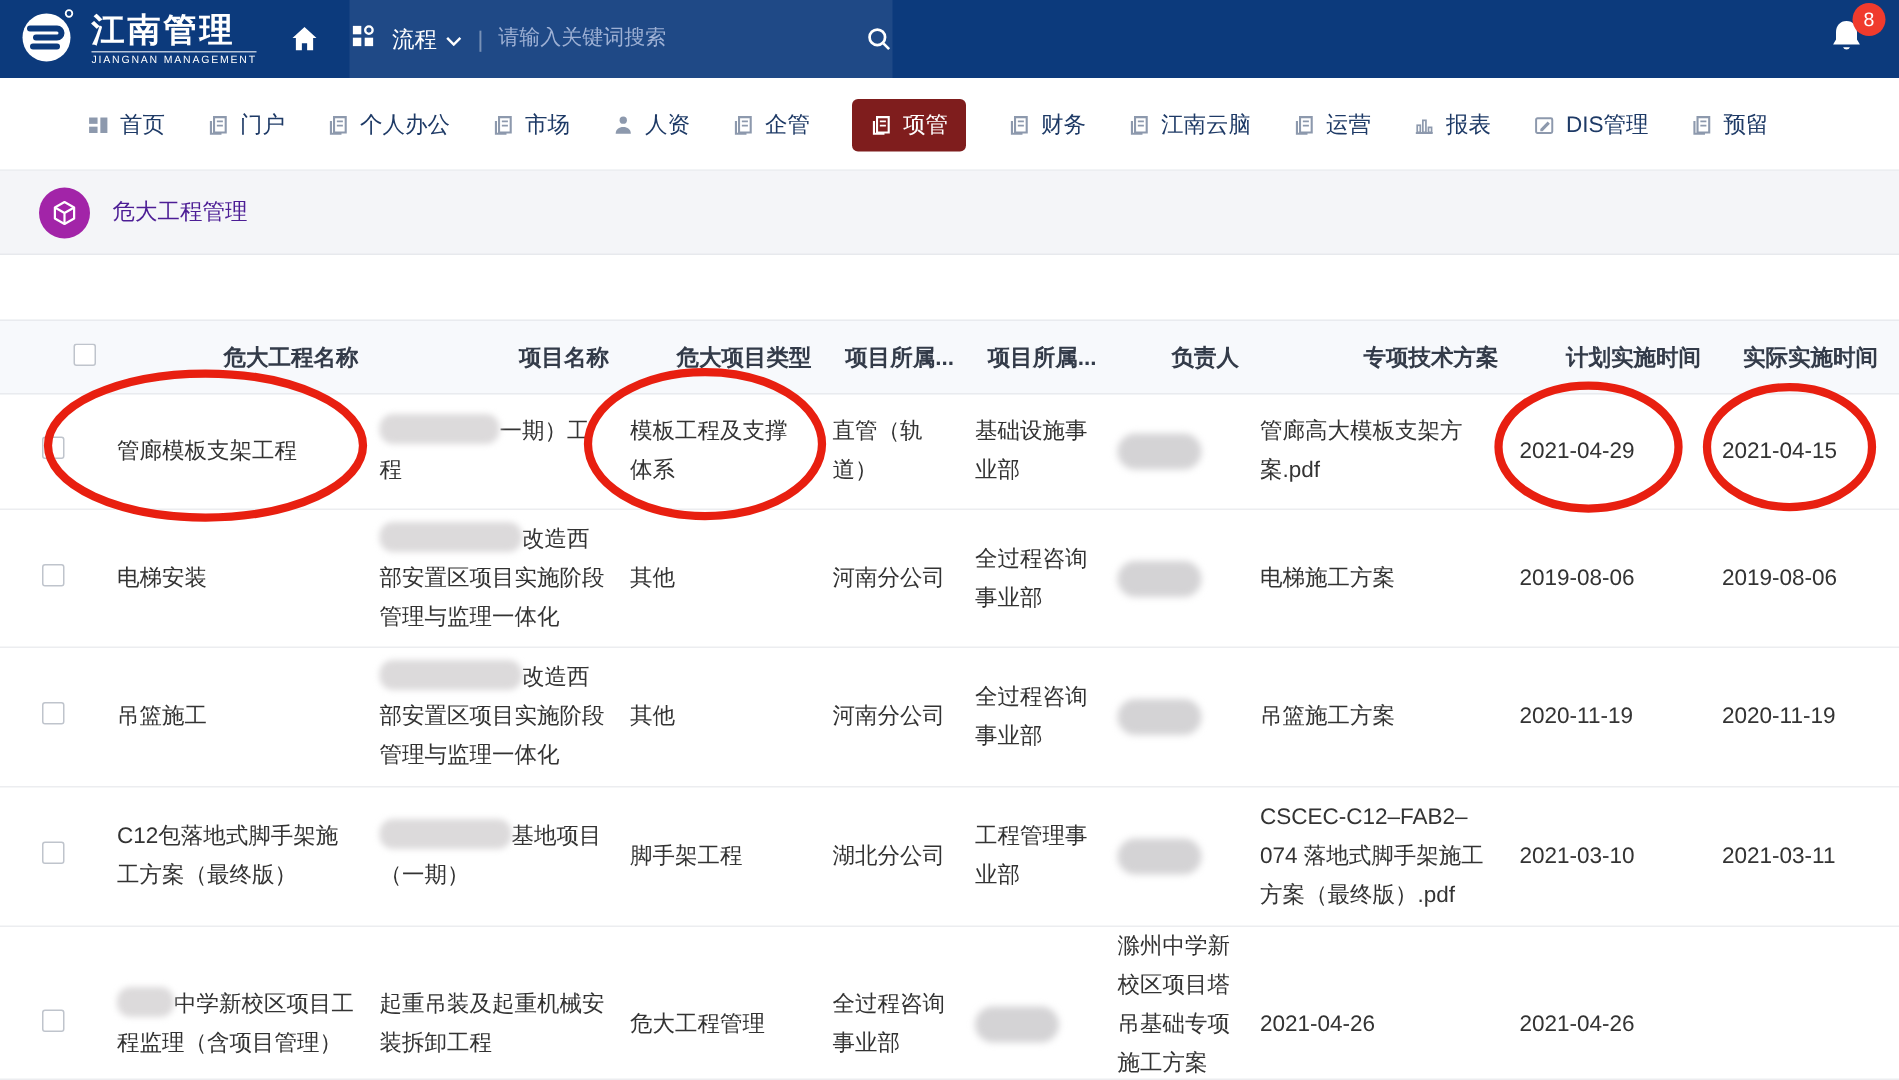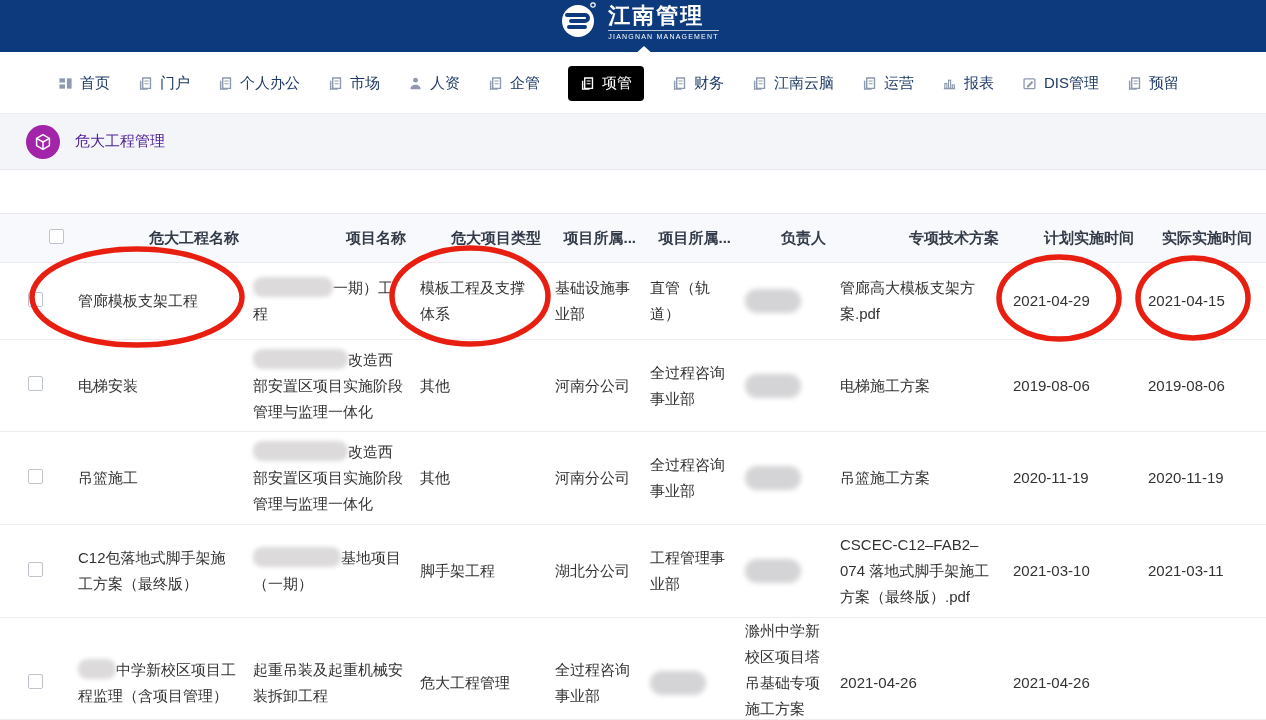--- a/index.html
+++ b/index.html
@@ -1,21 +1,21 @@
 <!DOCTYPE html>
 <html><head>
 <meta charset="utf-8">
 <style>
   * { margin:0; padding:0; box-sizing:border-box; }
   body { font-family:"Liberation Sans", sans-serif; background:#fff; }
   .screen { position:relative; width:1266px; height:720px; overflow:hidden; background:#fff; }
 
   
   .topbar { position:absolute; top:0; left:0; right:0; height:52px; background:#0c3a7c;
-            display:flex; align-items:center; color:#fff;flex-direction:column; }
+            display:flex; align-items:center; color:#fff; }
   .brand { display:flex; align-items:center; gap:9px; margin-left:12px; cursor:pointer; }
   .brand-text { display:flex; flex-direction:column; line-height:1; }
   .brand-name { font-size:22px; font-weight:bold; letter-spacing:2px; }
   .brand-sub  { font-size:7px; letter-spacing:1.2px; margin-top:3px; border-top:1px solid rgba(255,255,255,.7); padding-top:2px; }
   .home-btn { margin-left:22px; display:flex; align-items:center; cursor:pointer; }
   .top-panel { margin-left:20px; height:52px; width:362px; background:rgba(255,255,255,.08);
                display:flex; align-items:center; padding:0 0; gap:10px; }
   .proc { display:flex; align-items:center; gap:6px; font-size:15px; cursor:pointer; }
   .vbar { color:rgba(255,255,255,.4); font-size:15px; }
   .search-input { flex:1; background:transparent; border:none; outline:none; color:#fff; font-size:14px;
@@ -24,21 +24,21 @@
   .search-btn { cursor:pointer; display:flex; align-items:center; }
   .bell-wrap { margin-left:auto; margin-right:22px; position:relative; cursor:pointer; }
   .badge { position:absolute; top:-9px; right:-13px; min-width:22px; height:22px; border-radius:11px;
            background:#f03b2d; color:#fff; font-size:13px; display:flex; align-items:center; justify-content:center; }
 
   
   .nav { position:absolute; top:52px; left:0; right:0; height:63px; background:#fff;
          border-bottom:1px solid #ebedf0; display:flex; align-items:center; padding-left:58px; gap:28px; }
   .nav-item { display:flex; align-items:center; gap:7px; font-size:15px; color:#1e3a66; cursor:pointer; white-space:nowrap; }
   .nav-item .icn { color:#8d99ad; display:flex; align-items:center; }
-  .nav-item.active { background:#000000; color:#fff; padding:8px 12px; border-radius:4px; }
+  .nav-item.active { background:#7f1d1d; color:#fff; padding:8px 12px; border-radius:4px; }
   .nav-item.active .icn { color:#fff; }
 
   
   .band { position:absolute; top:113px; left:0; right:0; height:57px; background:#f4f5f8;
           border-top:1px solid #eceef1; border-bottom:1px solid #e7e9ed;
           display:flex; align-items:center; padding-left:26px; gap:15px; }
   .module-icon { width:34px; height:34px; border-radius:50%; background:#a224a8;
                  display:flex; align-items:center; justify-content:center; }
   .page-title { font-size:15px; color:#4c1d95; }
 
@@ -283,22 +283,22 @@
       <div>专项技术方案</div>
       <div>计划实施时间</div>
       <div>实际实施时间</div>
     </div>
 
     <div class="trow">
       <div><span class="cb" style="display:inline-block"></span></div>
       <div class="cell">管廊模板支架工程</div>
       <div class="cell"><span class="blur" style="width:80px"></span><span>一期）工程</span></div>
       <div class="cell">模板工程及支撑体系</div>
+      <div class="cell">直管（轨道）</div>
       <div class="cell">基础设施事业部</div>
-      <div class="cell">直管（轨道）</div>
       <div class="cell">
           <span class="owner-blur"></span>
         </div>
       <div class="cell">管廊高大模板支架方案.pdf</div>
       <div class="cell">2021-04-29</div>
       <div class="cell">2021-04-15</div>
     </div>
 
     <div class="trow">
       <div><span class="cb" style="display:inline-block"></span></div>

